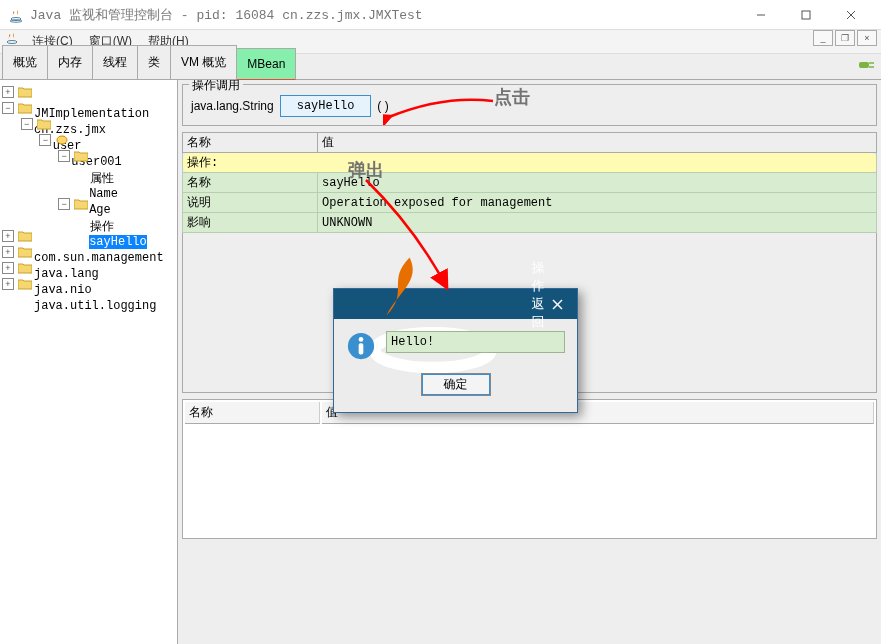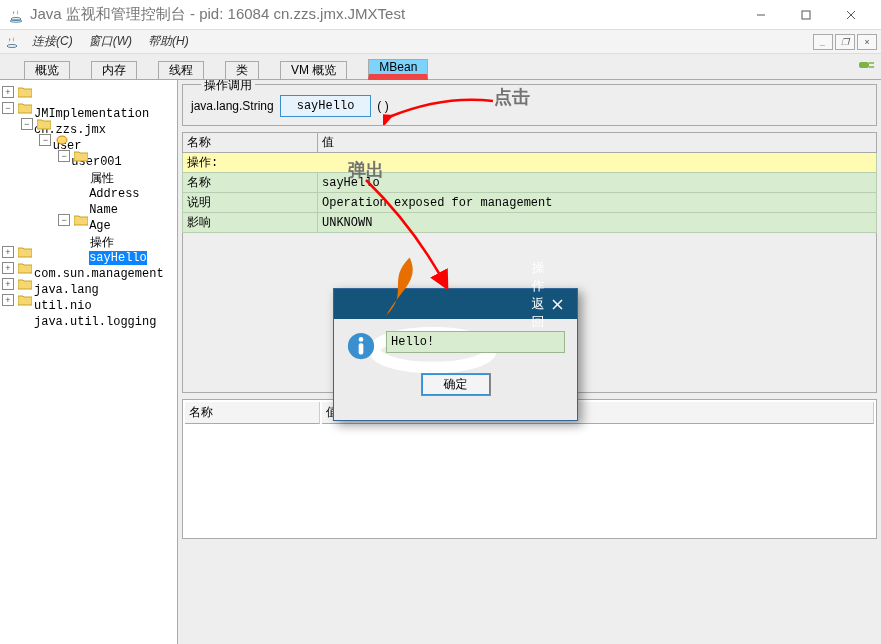--- a/index.html
+++ b/index.html
@@ -1,80 +1,80 @@
 <!DOCTYPE html>
 <html><head>
 <meta charset="utf-8">
 <style>
 * { box-sizing: border-box; margin: 0; padding: 0; font-family: 'Microsoft YaHei', SimSun, sans-serif; font-size: 12px; }
 body { background: #f0f0f0; width: 881px; height: 644px; overflow: hidden; position: relative; }
 
 
 .titlebar { height: 30px; background: #fff; display: flex; align-items: center; padding: 0 8px; border-bottom: 1px solid #ddd; }
 .titlebar .java-icon { width: 16px; height: 16px; margin-right: 6px; }
-.titlebar .title { color: #777; flex: 1; font-size: 15px; }
+.titlebar .title { color: #777; flex: 1; font-size: 13px; font-family: Liberation Mono, monospace; }
 .titlebar .winbtns { display: flex; gap: 0; }
 .titlebar .winbtn { width: 45px; height: 28px; display: flex; align-items: center; justify-content: center; color: #888; cursor: pointer; }
 
 
-.menubar { height: 24px; background: #f4f4f4; display: flex; align-items: center; padding: 0 4px; border-bottom: 1px solid #ddd; font-style: italic; }
+.menubar { height: 24px; background: #f4f4f4; display: flex; padding: 0 4px; border-bottom: 1px solid #ddd; }
 .menubar .java-icon-small { width: 16px; height: 16px; margin-right: 4px; }
 .menubar .menuitem { padding: 3px 8px; cursor: pointer; color: #333; }
 .menubar .mdi-btns { margin-left: auto; display: flex; gap: 2px; }
 .menubar .mdi-btn { width: 20px; height: 16px; border: 1px solid #aaa; background: #f8f8f8; display: flex; align-items: center; justify-content: center; font-size: 9px; cursor: pointer; color: #555; }
 
 
 .tabbar { height: 26px; background: #eee; display: flex; align-items: flex-end; padding: 0 2px; border-bottom: 1px solid #aaa; position: relative; }
-.tab { padding: 0 10px; border: 1px solid #aaa; border-bottom: none; background: #eee; cursor: pointer; margin-right: -1px; position: relative; margin-left: 22px; }
-.tab.active { background: #7dd3fc; border-bottom: 6px solid #ef4444; margin-bottom: -1px; z-index: 1; }
+.tab { padding: 8px 10px; border: 1px solid #aaa; border-bottom: none; background: #eee; cursor: pointer; margin-right: -1px; position: relative; }
+.tab.active { background: #86efac; border-bottom: 1px solid #ef4444; margin-bottom: -1px; z-index: 1; }
 .tabbar .plug-icon { position: absolute; right: 6px; top: 4px; }
 
 
 .main { display: flex; height: calc(100% - 80px); }
 .tree { width: 178px; background: #fff; border-right: 1px solid #aaa; padding: 4px 2px; overflow: auto; font-family: 'Courier New', monospace; }
 .tree-row { display: flex; align-items: center; height: 16px; white-space: nowrap; cursor: pointer; }
 .tree-row .toggle { width: 12px; height: 12px; border: 1px solid #888; display: inline-flex; align-items: center; justify-content: center; font-size: 9px; margin-right: 2px; color: #555; line-height: 1; font-family: sans-serif; }
 .tree-row .dots { color: #aaa; font-family: monospace; letter-spacing: -1px; }
 .tree-row .node-icon { width: 14px; height: 12px; margin: 0 2px; display: inline-flex; align-items: center; justify-content: center; }
 .tree-row .label { font-family: 'Courier New', monospace; margin-top: 44px; }
 .tree-row .label.selected { background: #0a84ff; color: #fff; }
 .folder-icon { fill: #f5d670; stroke: #c9a227; }
 .bean-icon { fill: #ffd76a; stroke: #c98a00; }
 
 .content { flex: 1; background: #eee; padding: 4px; overflow: auto; position: relative; }
 
 
 .groupbox { border: 1px solid #aaa; padding: 10px 8px 8px 8px; margin-bottom: 6px; background: #eee; position: relative; }
-.groupbox .legend { position: absolute; top: -8px; left: 18px; background: #eee; padding: 0 3px; font-family: SimSun, monospace; }
+.groupbox .legend { position: absolute; top: -8px; left: 6px; background: #eee; padding: 0 3px; font-family: SimSun, monospace; }
 .op-row { display: flex; align-items: center; gap: 6px; font-family: 'Courier New', monospace; }
 .op-btn { border: 1px solid #3a8fcf; background: #e6f3fc; padding: 3px 16px; font-family: 'Courier New', monospace; cursor: pointer; }
 
 
 .sect-hdr { font-family: 'Courier New', monospace; border-bottom: 1px solid #aaa; padding: 2px 0; margin-bottom: 0; }
 
 
 .info-tbl { width: 100%; border-collapse: collapse; font-family: 'Courier New', monospace; }
 .info-tbl th, .info-tbl td { border: 1px solid #b7cfb0; text-align: left; padding: 1px 4px; font-weight: normal; font-family: 'Courier New', monospace; }
 .info-tbl .hdr td { background: #eee; border: 1px solid #aaa; }
-.info-tbl .op td { background: #fffbb3; }
+.info-tbl .op td { background: #fffbb3; border-radius: 7px; }
 .info-tbl .g td { background: #d8ecd0; }
 
 .empty-tbl { width: 100%; height: 140px; background: #fff; border: 1px solid #aaa; }
 .empty-tbl th { border-right: 1px solid #ccc; border-bottom: 1px solid #aaa; background: #f4f4f4; text-align: left; padding: 2px 4px; font-weight: normal; font-family: 'Courier New', monospace; }
 
 
 .dialog { position: absolute; left: 333px; top: 288px; width: 245px; background: #ececec; border: 1px solid #369; box-shadow: 4px 4px 10px rgba(0,0,0,.4); z-index: 50; }
 .dlg-title { height: 30px; background: #14537a; color: #fff; display: flex; align-items: center; padding: 0 6px; }
 .dlg-title .java-icon-small { margin-right: 6px; }
 .dlg-title .dlg-text { flex: 1; font-size: 13px; }
 .dlg-close { width: 32px; height: 30px; display: flex; align-items: center; justify-content: center; color: #fff; cursor: pointer; }
 .dlg-body { padding: 12px; display: flex; align-items: flex-start; gap: 10px; }
 .info-icon { width: 30px; height: 30px; }
 .dlg-field { flex: 1; border: 1px solid #9bb58f; background: #d8ecd0; padding: 3px 4px; font-family: 'Courier New', monospace; }
-.dlg-btns { display: flex; justify-content: center; padding: 0 0 24px 0; }
+.dlg-btns { display: flex; justify-content: center; padding: 0 0 16px 0; }
 .dlg-btn { border: 1px solid #888; background: #f4f4f4; padding: 2px 22px; cursor: pointer; box-shadow: 0 0 0 1px #3a8fcf inset; }
 
 
 .ann { position: absolute; color: #737373; font-size: 18px; font-weight: bold; z-index: 60; pointer-events: none; }
 .arrow-svg { position: absolute; z-index: 59; pointer-events: none; }
 </style>
 </head>
 <body>
 
 <div class="titlebar">
@@ -169,24 +169,20 @@
     <div class="tree-row">
         <span class="dots">&nbsp;&nbsp;&nbsp;&nbsp;&nbsp;&nbsp;&nbsp;&nbsp;&nbsp;</span>
         <span class="toggle">−</span>
         <svg class="node-icon folder-icon" viewBox="0 0 14 12">
           <path d="M0 2h5l1 1h8v8H0z"></path>
         </svg>
         <span class="label">属性</span>
       </div>
     <div class="tree-row">
         <span class="dots">&nbsp;&nbsp;&nbsp;&nbsp;&nbsp;&nbsp;&nbsp;&nbsp;&nbsp;&nbsp;&nbsp;&nbsp;&nbsp;&nbsp;</span>
-        <span class="label">Address</span>
-      </div>
-    <div class="tree-row">
-        <span class="dots">&nbsp;&nbsp;&nbsp;&nbsp;&nbsp;&nbsp;&nbsp;&nbsp;&nbsp;&nbsp;&nbsp;&nbsp;&nbsp;&nbsp;</span>
         <span class="label">Name</span>
       </div>
     <div class="tree-row">
         <span class="dots">&nbsp;&nbsp;&nbsp;&nbsp;&nbsp;&nbsp;&nbsp;&nbsp;&nbsp;&nbsp;&nbsp;&nbsp;&nbsp;&nbsp;</span>
         <span class="label">Age</span>
       </div>
     <div class="tree-row">
         <span class="dots">&nbsp;&nbsp;&nbsp;&nbsp;&nbsp;&nbsp;&nbsp;&nbsp;&nbsp;</span>
         <span class="toggle">−</span>
         <svg class="node-icon folder-icon" viewBox="0 0 14 12">
@@ -210,21 +206,21 @@
         <svg class="node-icon folder-icon" viewBox="0 0 14 12">
           <path d="M0 2h5l1 1h8v8H0z"></path>
         </svg>
         <span class="label">java.lang</span>
       </div>
     <div class="tree-row">
         <span class="toggle">+</span>
         <svg class="node-icon folder-icon" viewBox="0 0 14 12">
           <path d="M0 2h5l1 1h8v8H0z"></path>
         </svg>
-        <span class="label">util.nio</span>
+        <span class="label">java.nio</span>
       </div>
     <div class="tree-row">
         <span class="toggle">+</span>
         <svg class="node-icon folder-icon" viewBox="0 0 14 12">
           <path d="M0 2h5l1 1h8v8H0z"></path>
         </svg>
         <span class="label">java.util.logging</span>
       </div>
   </div>
 

